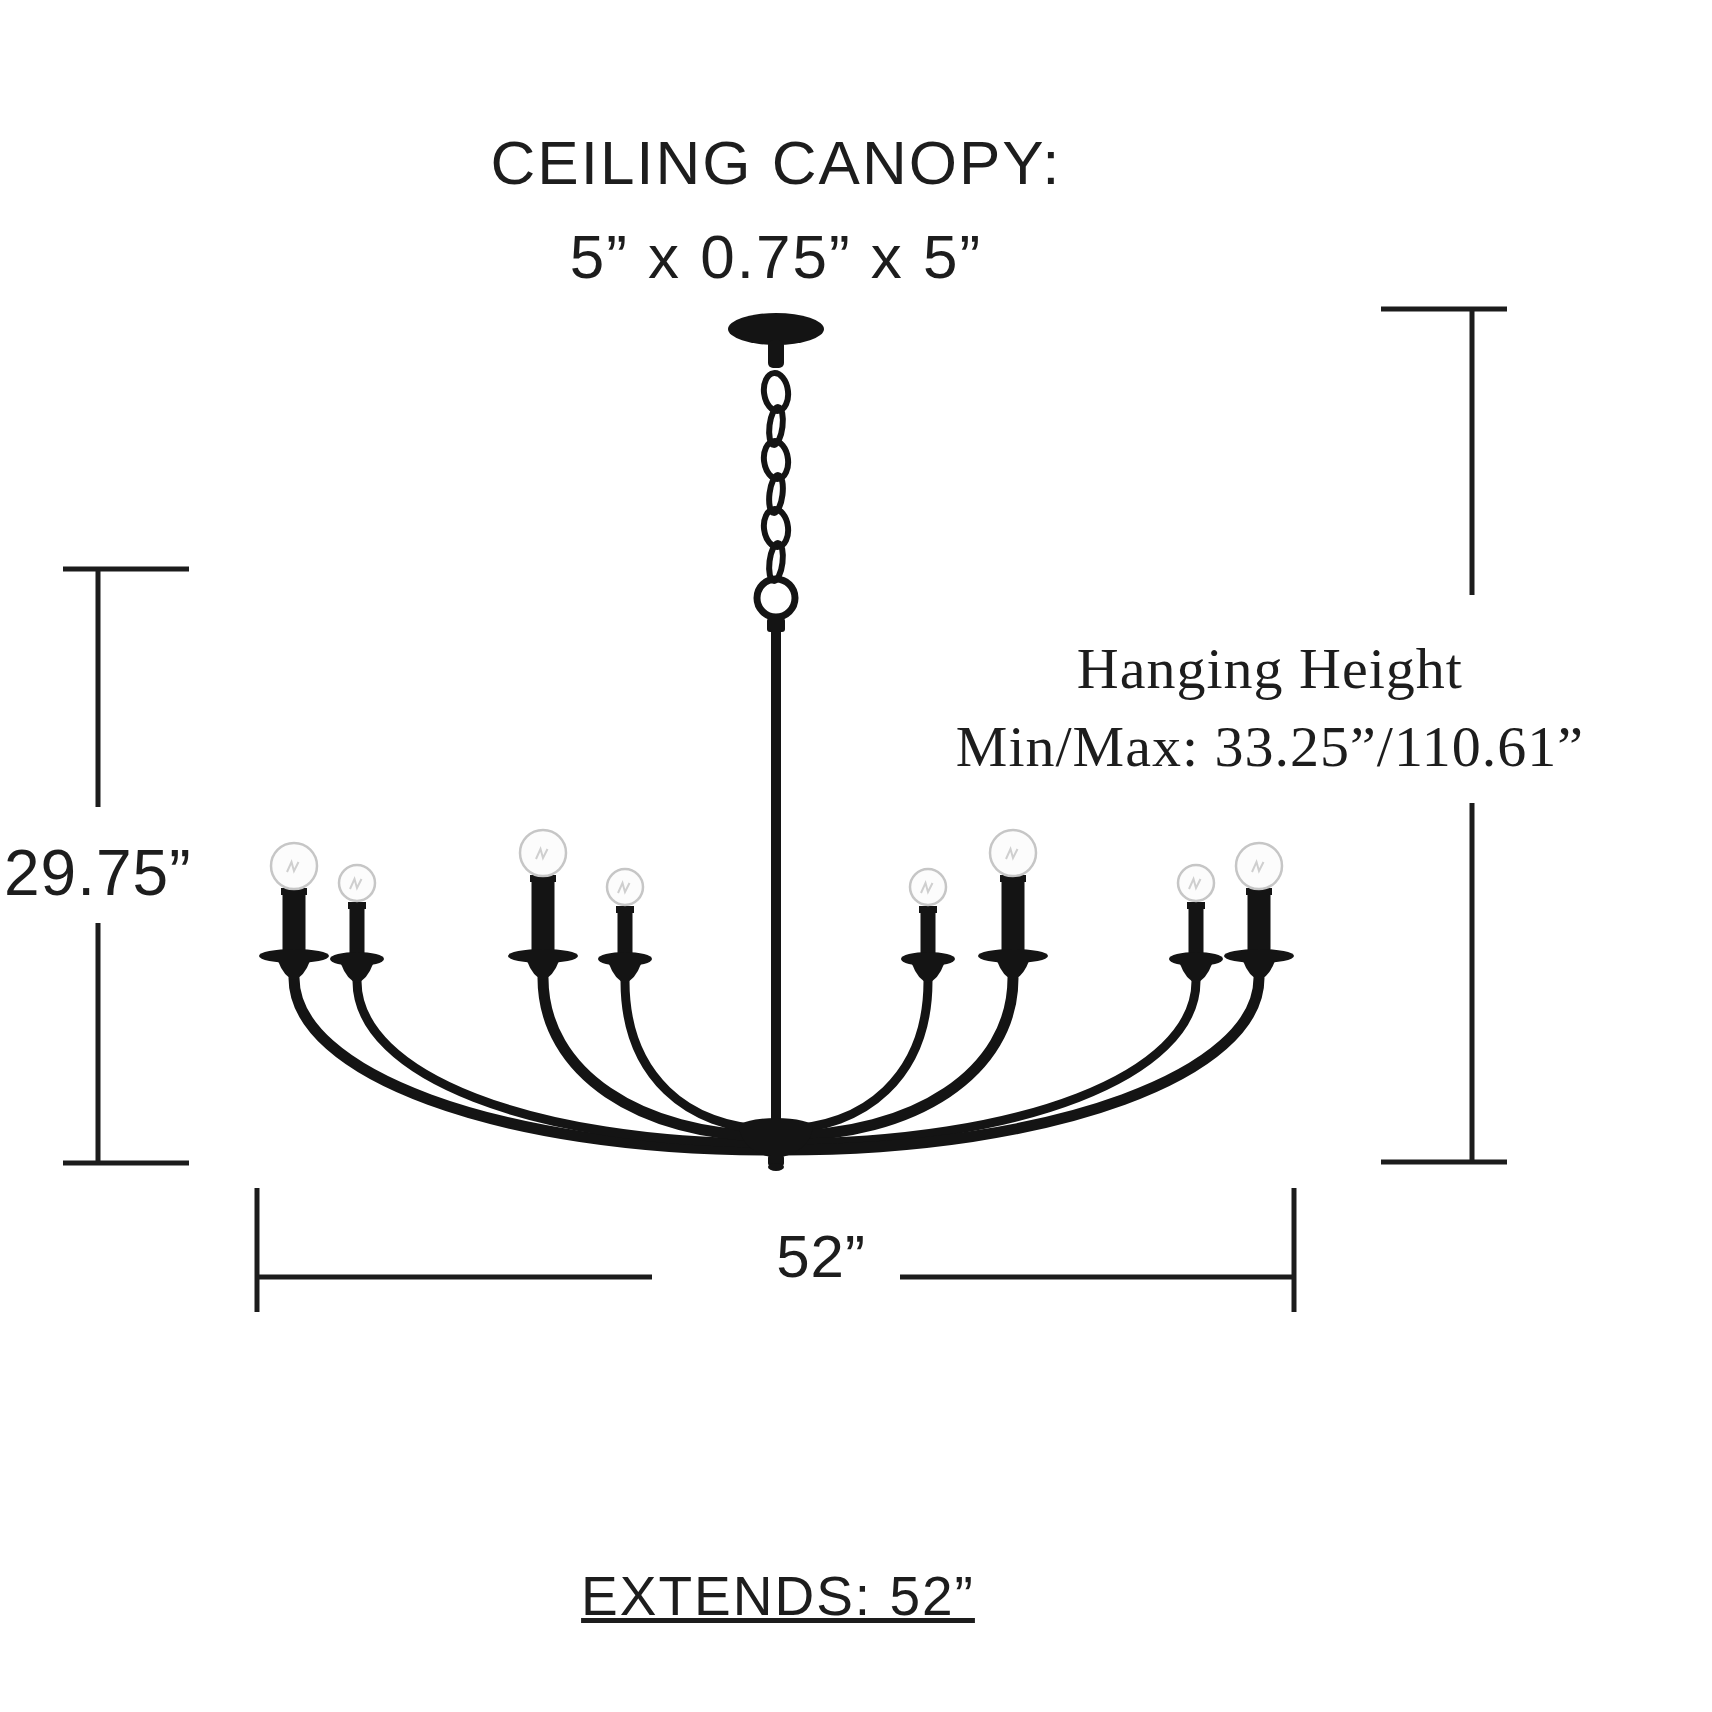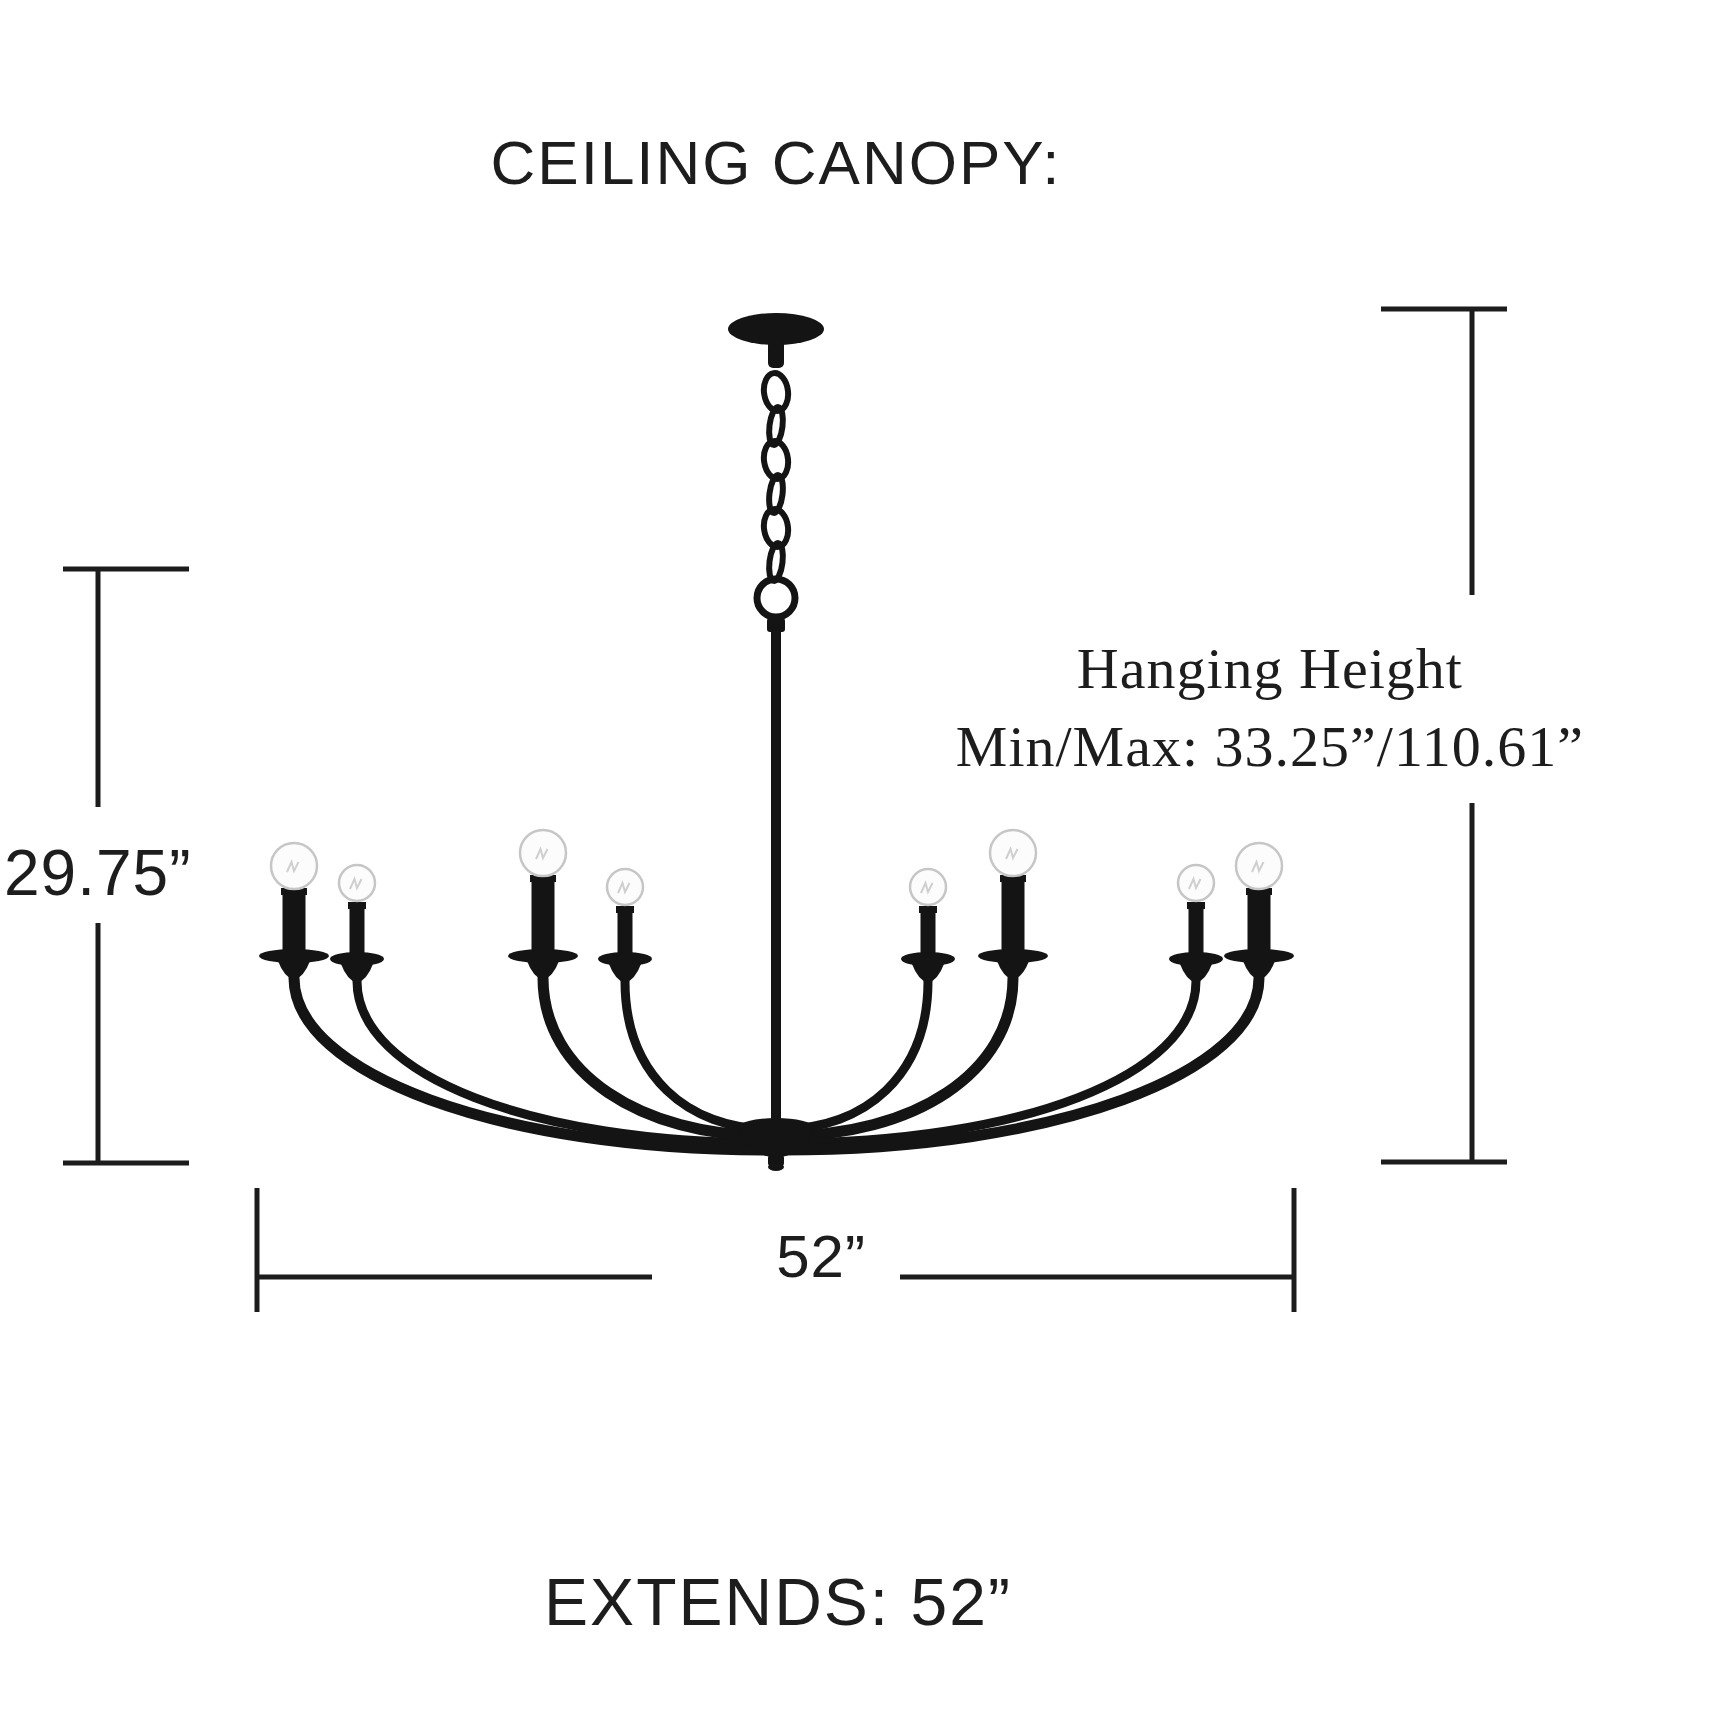--- a/index.html
+++ b/index.html
@@ -33,21 +33,21 @@
     font-size:64px;letter-spacing:1px;
   }
   .lbl-width{
     left:821px;top:1222px;
     transform:translateX(-50%);
     font-size:60px;letter-spacing:1px;text-align:right;
   }
   .lbl-extends{
     left:778px;top:1564px;
     transform:translateX(-50%);
-    font-size:66px;letter-spacing:2px;
+    font-size:55px;letter-spacing:2px;text-decoration:underline;
   }
 </style>
 </head>
 <body>
 
 <div class="stage">
 
   <svg class="drawing" width="1712" height="1712" viewBox="0 0 1712 1712">
 
     <g stroke="#1c1c1c" stroke-width="5">
@@ -190,20 +190,21 @@
         <ellipse cx="776" cy="1127" rx="37" ry="9" fill="#141414"></ellipse>
         <path d="M 739 1127 C 741 1143 754 1155 776 1158 C 798 1155 811 1143 813 1127 Z" fill="#141414"></path>
         <rect x="768" y="1155" width="16" height="11" rx="3" fill="#141414"></rect>
         <ellipse cx="776" cy="1167" rx="8" ry="4" fill="#141414"></ellipse>
       </g>
     </g>
   </svg>
 
   <div class="lbl lbl-top">
     <div>CEILING CANOPY:</div>
+    <div>5” x 0.75” x 5”</div>
   </div>
 
   <div class="lbl lbl-right">
     <div>Hanging Height</div>
     <div>Min/Max: 33.25”/110.61”</div>
   </div>
 
   <div class="lbl lbl-height">29.75”</div>
 
   <div class="lbl lbl-width">52”</div>

